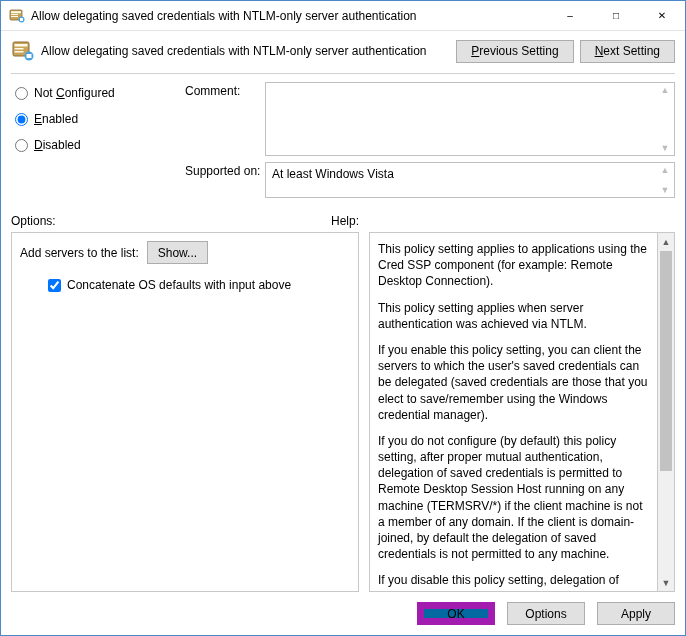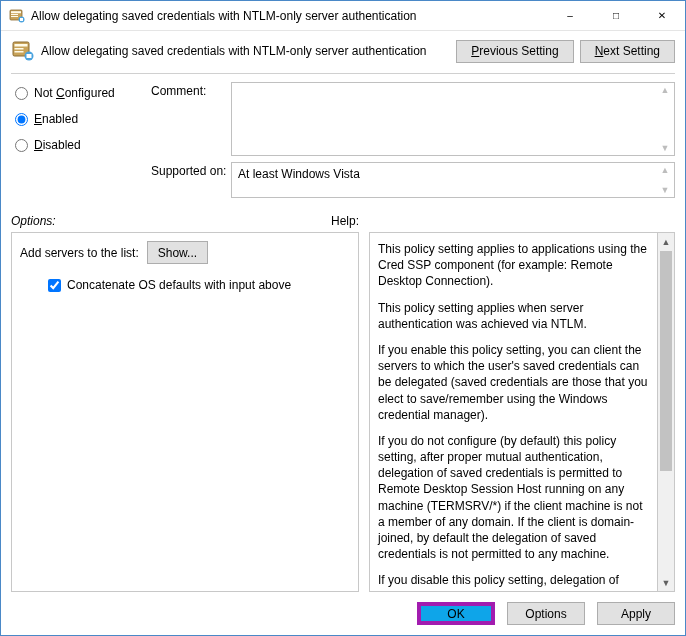--- a/index.html
+++ b/index.html
@@ -68,41 +68,41 @@
   }
   .radio-row input { margin:0 6px 0 0; }
   .fields {
     flex:1;
   }
   .field-row {
     display:flex;
     align-items:flex-start;
     margin-bottom:6px;
   }
-  .field-label { width:80px; padding-top:2px; }
+  .field-label { width:80px; padding-top:2px;margin-left:34px; }
   .textarea-shell {
     flex:1;
     border:1px solid #c0c0c0;
     position:relative;
     background:#fff;
   }
   .comment-box { height:74px; }
   .supported-box { height:36px; padding:4px 6px; }
   .scroll-stub-v {
     position:absolute; right:2px; top:2px; bottom:2px; width:14px;
     display:flex; flex-direction:column; justify-content:space-between;
     color:#bdbdbd; pointer-events:none;
   }
   .scroll-stub-v span { font-size:9px; text-align:center; line-height:10px; }
   .labels-row {
     display:flex;
     padding:0 10px;
     margin-top:10px;
   }
-  .labels-row .left { width:320px;font-style:italic; }
+  .labels-row .left { width:320px; }
   .lower {
     flex:1;
     display:flex;
     padding:4px 10px 0 10px;
     gap:10px;
     min-height:0;
   }
   .panel {
     border:1px solid #c8c8c8;
     padding:8px;
@@ -140,22 +140,22 @@
   .checkbox-row { display:flex; align-items:center;padding-left:28px; }
   .checkbox-row input { margin:0 6px 0 0; }
   .footer {
     display:flex;
     justify-content:flex-end;
     padding:10px;
     gap:6px;
   }
   .footer .btn { width:78px; padding:0; }
   .footer .btn.default {
-    border:4px solid #a21caf;
-    background:#0ea5e9;
+    border:7px solid #a21caf;
+    background:#0369a1;
   }
 </style>
 </head>
 <body>
 
 <div class="titlebar">
   <svg class="ico gp-ico" viewBox="0 0 16 16">
     <rect x="1" y="2" width="12" height="10" rx="1" fill="#c8a35a" stroke="#8a6a30" stroke-width="0.8"></rect>
     <rect x="2" y="3.2" width="10" height="2" fill="#fffbe8"></rect>
     <rect x="2" y="6" width="7" height="1" fill="#fffbe8"></rect>

